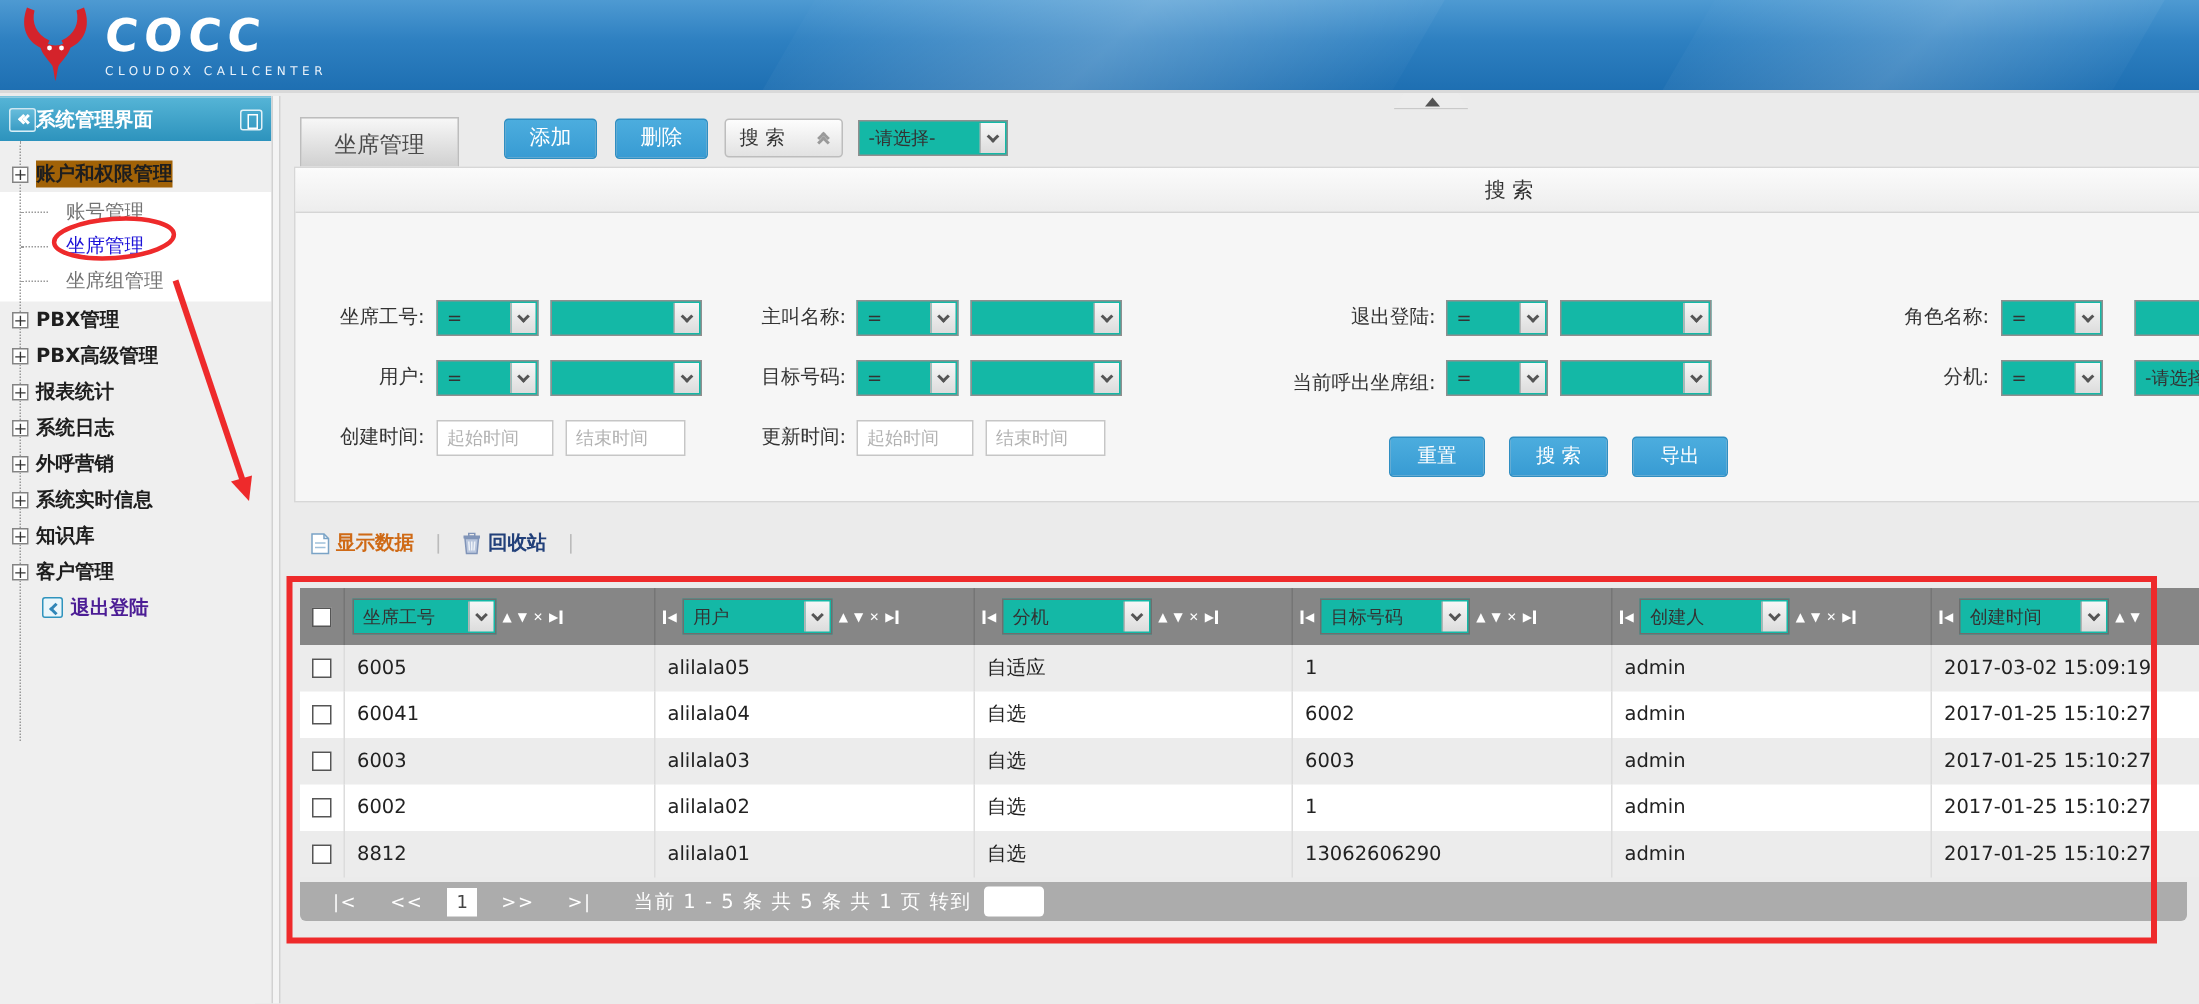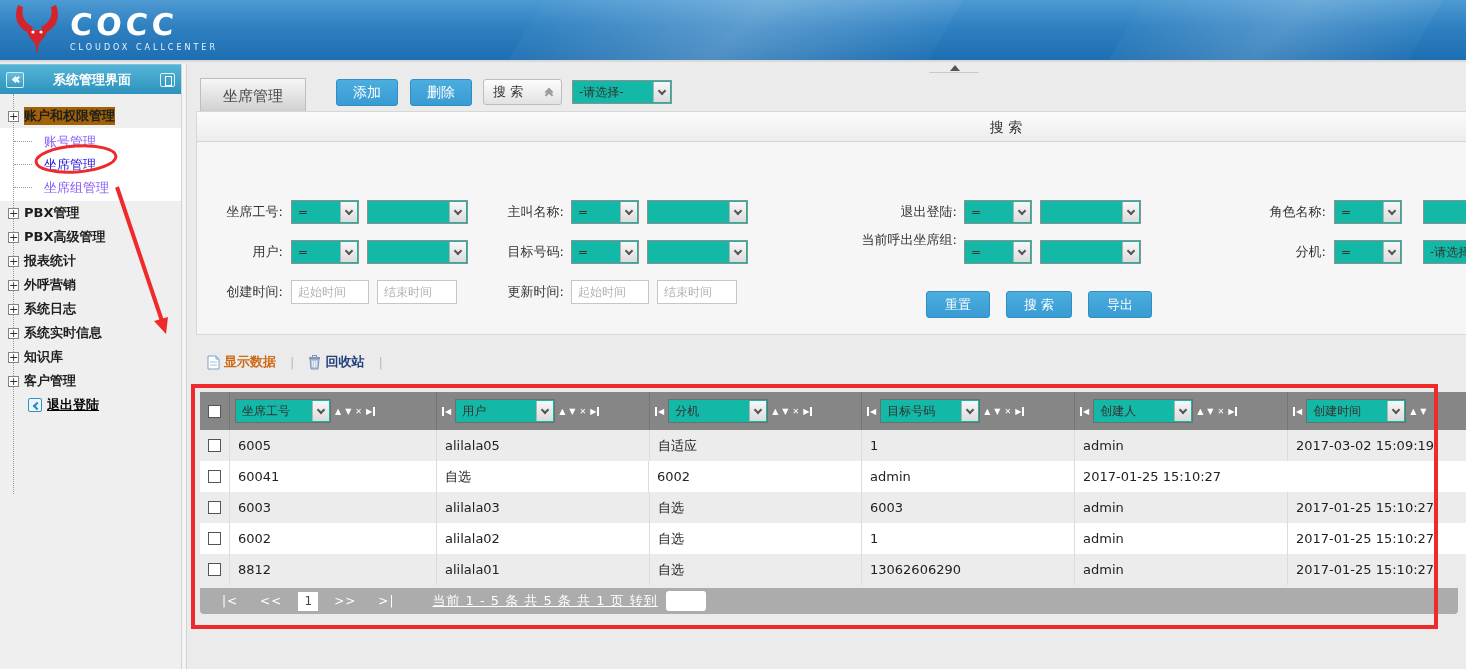--- a/index.html
+++ b/index.html
@@ -24,41 +24,41 @@
     border-left:5px solid transparent; border-right:5px solid transparent; border-bottom:6px solid #555; }
 
   
   .sidebar { position:absolute; left:0; top:64px; width:181px; height:605px; background:#efefef; }
   .sidebar-header { height:30px; display:flex; align-items:center; padding:0 6px;
     background:linear-gradient(180deg,#55b4d6 0%,#2d93bd 100%); border-top:1px solid #7cc4dd; }
   .sb-btn { width:18px; height:16px; border:1px solid rgba(255,255,255,.75); border-radius:2px;
     background:linear-gradient(180deg,#66bcdb,#3a9cc4); display:flex; align-items:center; justify-content:center; }
   .chev-l { width:5px; height:5px; border-left:2px solid #fff; border-bottom:2px solid #fff; transform:rotate(45deg); margin-left:3px; }
   .chev-l.second { margin-left:-2px; }
-  .sb-title { flex:1; text-align:center; color:#fff; font-weight:bold; font-size:13px; }
+  .sb-title { flex:1; text-align:left; color:#fff; font-weight:bold; font-size:13px; }
   .pin-box { width:15px; height:14px; border:1px solid rgba(255,255,255,.85); border-radius:2px; position:relative; }
   .pin-box::after { content:""; position:absolute; left:4px; top:2px; width:5px; height:8px; border:1px solid #fff; }
 
   .menu { position:relative; padding-top:10px; }
   .menu::before { content:""; position:absolute; left:13px; top:0; height:400px; border-left:1px dotted #9a9a9a; }
   .m-item { position:relative; height:24px; display:flex; align-items:center; padding-left:8px; }
   .m-item .lbl { font-weight:bold; color:#1e1e1e; }
   .m-item.group-open .lbl { background:#a16207; }
   .plus-box { width:11px; height:11px; border:1px solid #848484; background:#fff; margin-right:5px;
     font-size:11px; line-height:9px; text-align:center; color:#333; flex:0 0 auto; }
   .plus-box::before { content:"+"; }
   .submenu { background:#fff; margin-left:0; width:181px; padding:2px 0; }
-  .sm-item { height:23px; line-height:23px; padding-left:44px; color:#8b5cf6; position:relative; }
+  .sm-item { height:23px; line-height:23px; padding-left:44px; color:#737373; position:relative; }
   .sm-item::before { content:""; position:absolute; left:14px; top:11px; width:18px; border-top:1px dotted #9a9a9a; }
   .sm-item.selected { color:#1d12d8; }
   .logout-row { display:flex; align-items:center; height:24px; padding-left:28px; }
   .logout-ico { width:14px; height:14px; border:1px solid #2f93bd; background:#eaf6fb; margin-right:5px; position:relative; border-radius:2px; }
   .logout-ico::before { content:""; position:absolute; left:5px; top:4px; width:4px; height:4px;
     border-left:2px solid #2f86b8; border-bottom:2px solid #2f86b8; transform:rotate(45deg); }
-  .logout-row .lbl { font-weight:bold; color:#000000;text-decoration:underline; }
+  .logout-row .lbl { font-weight:bold; color:#4c1d95; }
 
   .splitter { position:absolute; left:181px; top:64px; width:6px; height:605px; background:#f4f4f4;
     border-left:1px solid #d2d2d2; border-right:1px solid #d2d2d2; }
 
   
   .tab { position:absolute; left:200px; top:78px; width:106px; height:34px; text-align:center; line-height:34px;
     background:linear-gradient(180deg,#f7f7f7,#cfcfcf); border:1px solid #bdbdbd; border-bottom:none; color:#4a4a4a; font-size:15px; }
   .btn-blue { position:absolute; height:27px; background:linear-gradient(180deg,#4cadde,#389bd3); border:1px solid #2f8ec2;
     border-radius:3px; color:#fff; font-size:14px; text-align:center; line-height:25px; cursor:pointer; }
   .btn-add { left:336px; top:79px; width:62px; }
@@ -113,21 +113,21 @@
   .g-row.odd { background:#ececec; }
   .g-row.even { background:#fff; }
   .td { line-height:31px; padding-left:8px; border-right:1px solid #dcdcdc; overflow:hidden; white-space:nowrap; color:#222; }
   .td.cbx { display:flex; align-items:center; justify-content:center; padding-left:0; }
 
   .pager { position:absolute; left:200px; top:588px; width:1258px; height:26px; background:#acacac; border-radius:0 0 4px 4px;
     display:flex; align-items:center; color:#fff; font-size:13px; }
   .pg-ctl { color:#fff; margin-left:22px; cursor:pointer; font-size:12px; letter-spacing:1px; }
   .pg-page { width:20px; height:19px; background:#fff; color:#444; text-align:center; line-height:19px; margin-left:16px; font-size:12px; }
   .pg-ctl.next { margin-left:16px; }
-  .pg-summary { margin-left:38px; letter-spacing:1px;text-decoration:underline; }
+  .pg-summary { margin-left:28px; letter-spacing:1px; }
   .pg-goto { width:40px; height:20px; border:none; border-radius:3px; margin-left:8px; background:#fff; }
 
   
   .anno-rect { position:absolute; left:191px; top:384px; width:1247px; height:245px; border:4px solid #ee2a2b; z-index:40; pointer-events:none; }
   .anno-svg { position:absolute; left:0; top:0; width:1466px; height:669px; z-index:41; pointer-events:none; }
 </style>
 </head>
 <body>
 
 <div class="app-header">
@@ -179,25 +179,25 @@
     <div class="m-item">
       <span class="plus-box"></span>
       <span class="lbl">PBX高级管理</span>
     </div>
     <div class="m-item">
       <span class="plus-box"></span>
       <span class="lbl">报表统计</span>
     </div>
     <div class="m-item">
       <span class="plus-box"></span>
+      <span class="lbl">系统日志</span>
+    </div>
+    <div class="m-item">
+      <span class="plus-box"></span>
       <span class="lbl">外呼营销</span>
-    </div>
-    <div class="m-item">
-      <span class="plus-box"></span>
-      <span class="lbl">系统日志</span>
     </div>
     <div class="m-item">
       <span class="plus-box"></span>
       <span class="lbl">系统实时信息</span>
     </div>
     <div class="m-item">
       <span class="plus-box"></span>
       <span class="lbl">知识库</span>
     </div>
     <div class="m-item">
@@ -307,21 +307,21 @@
           <span class="chev-dn"></span>
         </span>
       </div>
     <div class="sel f-sel" style="left:450px;top:98px;width:101px">
       <span class="txt"></span>
         <span class="btn">
           <span class="chev-dn"></span>
         </span>
       </div>
 
-    <div class="f-label" style="left:620px;top:86px;width:140px">当前呼出坐席组:</div>
+    <div class="f-label" style="left:620px;top:102px;width:140px">当前呼出坐席组:</div>
     <div class="sel f-sel" style="left:767px;top:98px;width:68px">
       <span class="txt">=</span>
         <span class="btn">
           <span class="chev-dn"></span>
         </span>
       </div>
     <div class="sel f-sel" style="left:843px;top:98px;width:101px">
       <span class="txt"></span>
         <span class="btn">
           <span class="chev-dn"></span>
@@ -473,20 +473,21 @@
     <div class="td" style="width:212px">自适应</div>
     <div class="td" style="width:213px">1</div>
     <div class="td" style="width:213px">admin</div>
     <div class="td" style="width:178px;border-right:none">2017-03-02 15:09:19</div>
   </div>
   <div class="g-row even">
     <div class="td cbx" style="width:30px">
         <span class="checkbox"></span>
       </div>
     <div class="td" style="width:207px">60041</div>
+    <div class="td" style="width:213px">alilala04</div>
     <div class="td" style="width:212px">自选</div>
     <div class="td" style="width:213px">6002</div>
     <div class="td" style="width:213px">admin</div>
     <div class="td" style="width:178px;border-right:none">2017-01-25 15:10:27</div>
   </div>
   <div class="g-row odd">
     <div class="td cbx" style="width:30px">
         <span class="checkbox"></span>
       </div>
     <div class="td" style="width:207px">6003</div>

